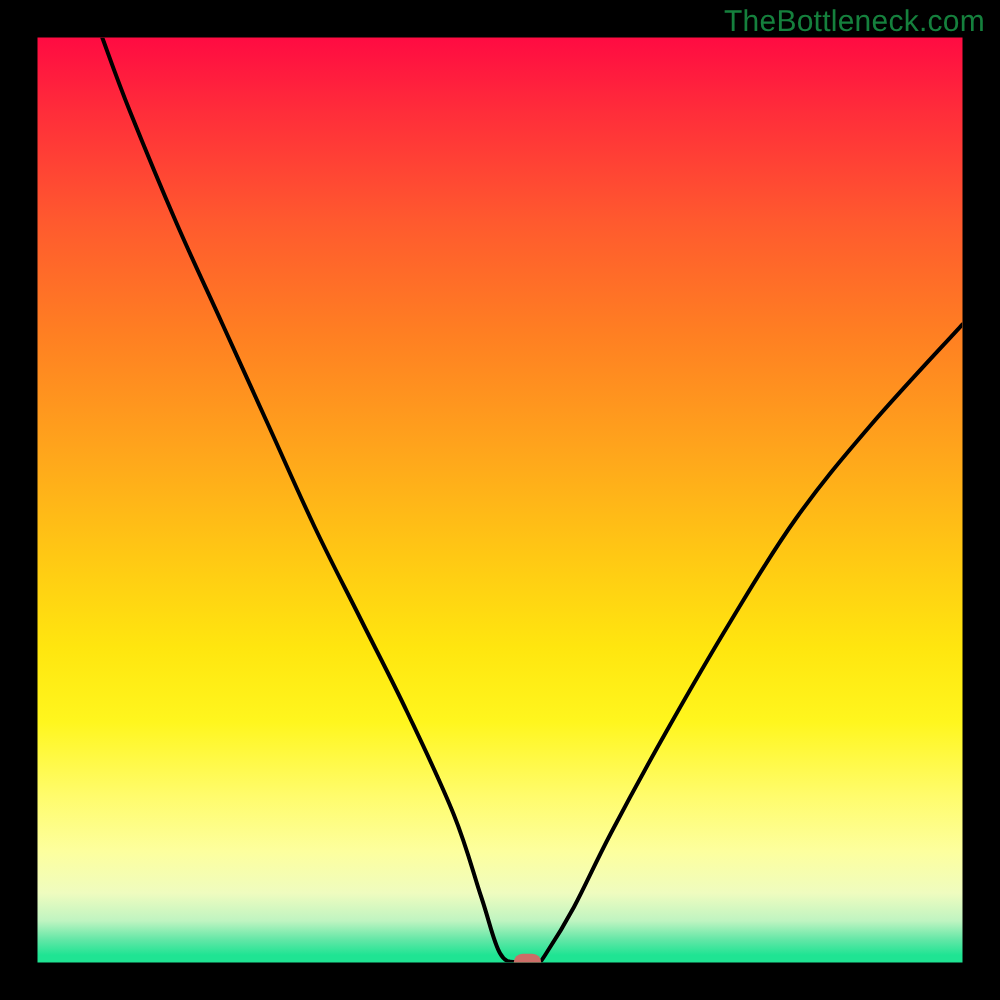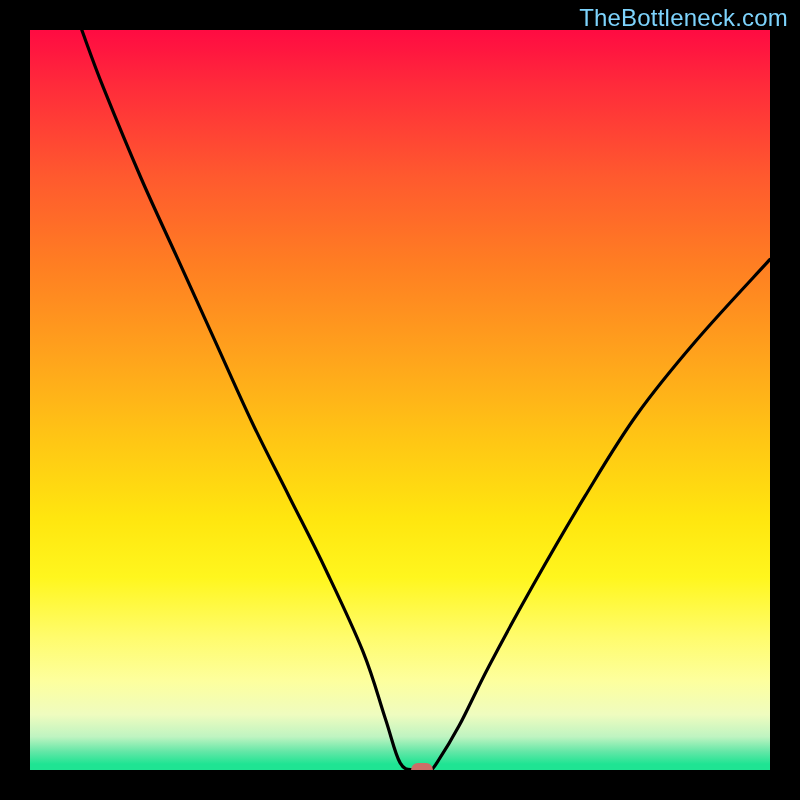--- a/index.html
+++ b/index.html
@@ -14,21 +14,21 @@
   .frame {
     position: relative;
     width: 800px;
     height: 800px;
     background: #000;
   }
   .watermark {
     position: absolute;
     top: 4px;
     right: 12px;
-    color: #7dd3fc;
+    color: #15803d;
     font-size: 24px;
     font-weight: 500;
     letter-spacing: 0.2px;
     z-index: 3;
   }
   .plot-area {
     position: absolute;
     left: 30px;
     top: 30px;
     width: 740px;

